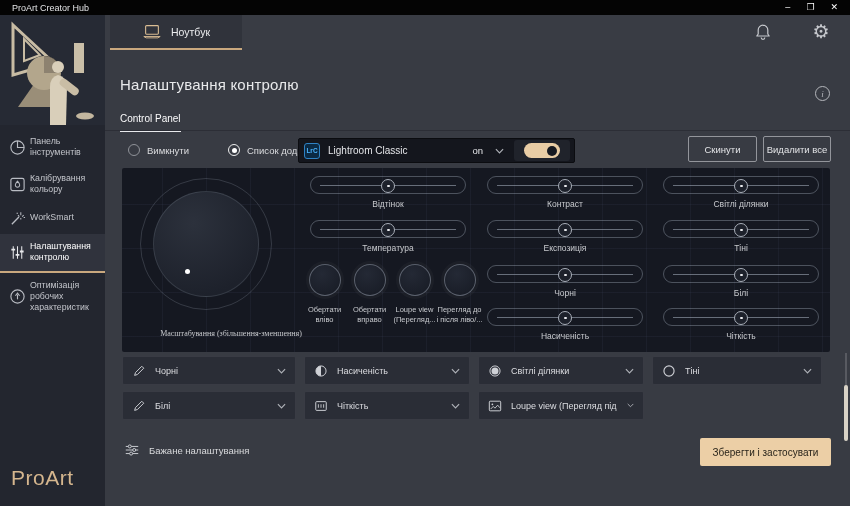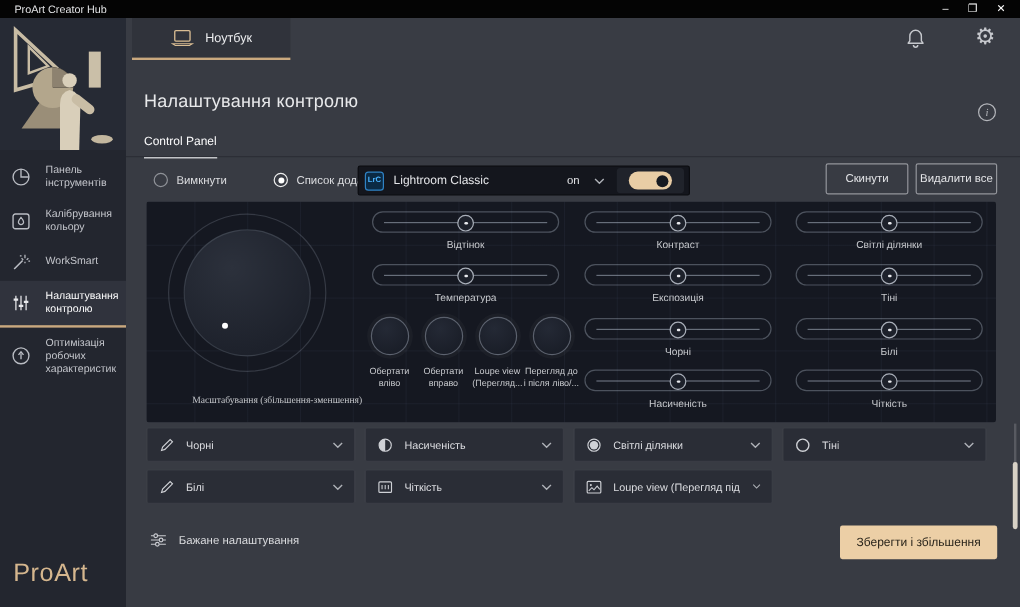--- a/index.html
+++ b/index.html
@@ -11,21 +11,21 @@
   .titlebar { position:absolute; left:0; top:0; width:850px; height:15px; background:#040404;
     display:flex; align-items:center; padding:0 12px; z-index:30; }
   .titlebar .t-title { font-size:9px; color:#e2e3e5; }
   .win-btns { margin-left:auto; display:flex; gap:16px; align-items:center; }
   .win-btns span { font-size:9px; color:#fff; cursor:default; line-height:1; }
 
   
   .sidebar { position:absolute; left:0; top:15px; width:105px; height:491px; background:#23262f; z-index:20; }
   .artwork { position:relative; width:105px; height:110px; background:#262a34; overflow:hidden; }
   .nav { margin-top:4px; }
-  .nav-item { display:flex; align-items:center; gap:12px; padding:7px 6px 7px 9px; color:#c3c5cb; cursor:pointer; }
+  .nav-item { display:flex; align-items:center; gap:4px; padding:7px 6px 7px 9px; color:#c3c5cb; cursor:pointer; }
   .nav-item .nico { flex:0 0 17px; height:17px; color:#b9bcc3; }
   .nav-item .nlabel { font-size:8.8px; line-height:1.3; }
   .nav-item.active { background:#30333d; color:#fff; border-bottom:2px solid #c9a87e; }
   .nav-item.active .nico { color:#e8e9ec; }
   .side-logo { position:absolute; left:11px; bottom:16px; font-size:21px; letter-spacing:.5px;
     color:#d5b68e; font-weight:400; }
 
   
   .main { position:absolute; left:105px; top:15px; width:745px; height:491px; }
   .topbar { position:absolute; left:0; top:0; width:745px; height:35px; background:#393c44; }
@@ -467,19 +467,19 @@
         <span class="pref-ico">
           <svg viewBox="0 0 18 14">
               <path d="M2 3 h14 M2 7 h14 M2 11 h14" stroke="currentColor" stroke-width="1.1"></path>
               <circle cx="6.5" cy="3" r="1.7" fill="#383b43" stroke="currentColor" stroke-width="1.1"></circle>
               <circle cx="11.5" cy="7" r="1.7" fill="#383b43" stroke="currentColor" stroke-width="1.1"></circle>
               <circle cx="8" cy="11" r="1.7" fill="#383b43" stroke="currentColor" stroke-width="1.1"></circle>
             </svg>
         </span>
         <span class="pref-label">Бажане налаштування</span>
       </div>
-      <button class="save-btn">Зберегти і збільшення</button>
+      <button class="save-btn">Зберегти і застосувати</button>
 
       <div class="sb-track"></div>
       <div class="sb-thumb"></div>
     </div>
   </div>
 </div>
 
 </body></html>

